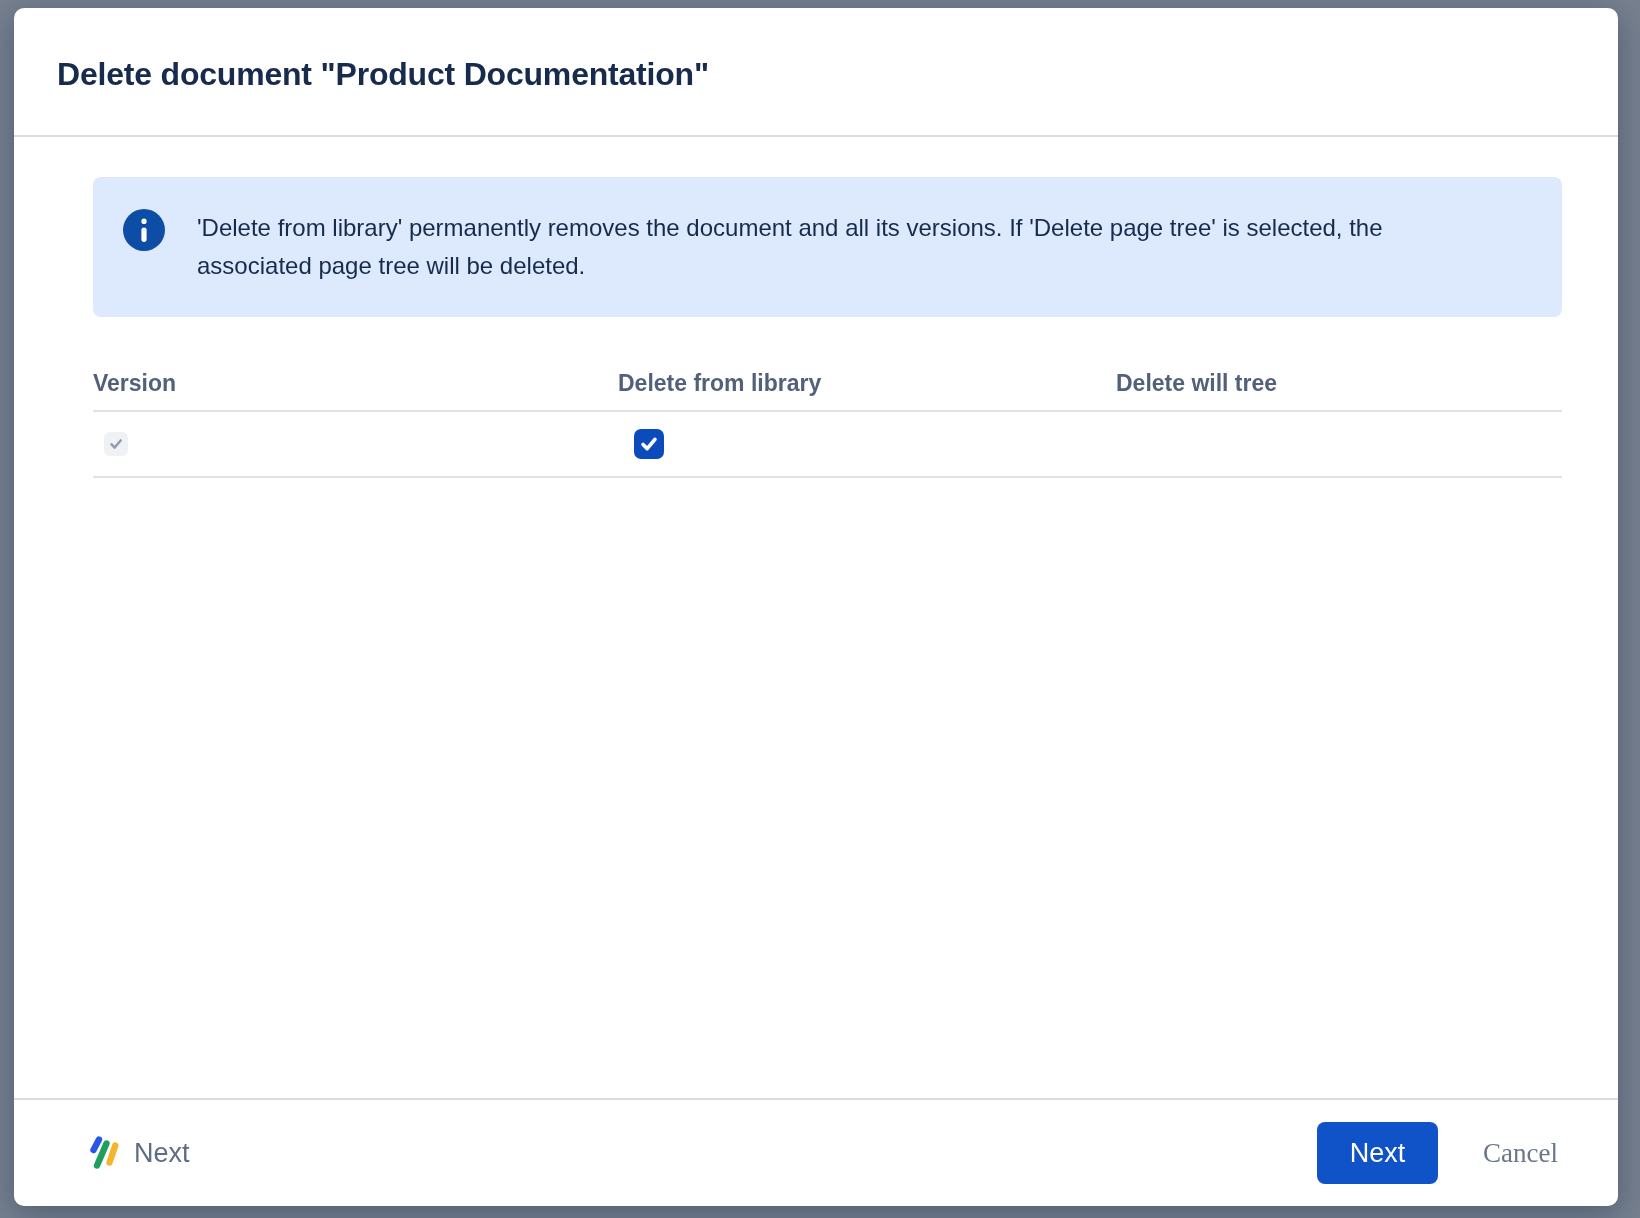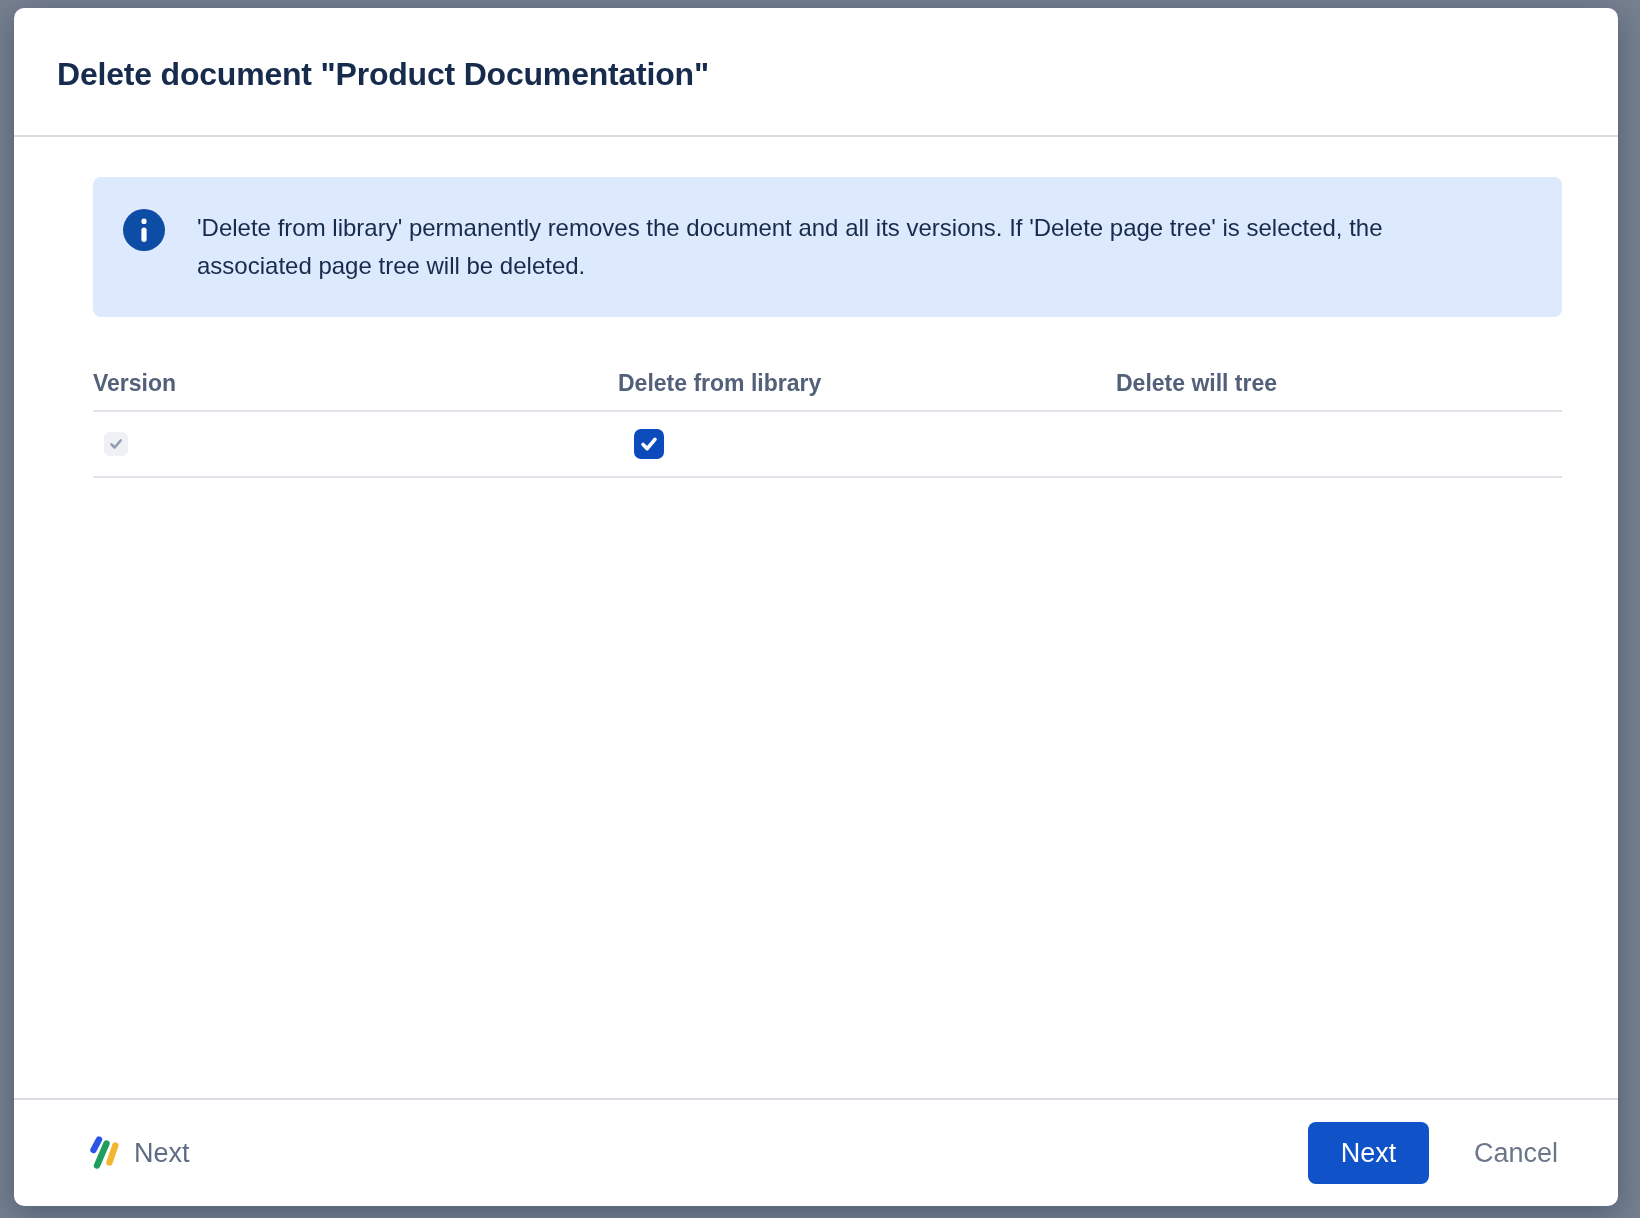--- a/index.html
+++ b/index.html
@@ -135,21 +135,21 @@
     border: none;
     border-radius: 8px;
     font-family: "Liberation Sans", sans-serif;
     font-size: 27px;
     cursor: pointer;
     margin-right: 45px;
   }
   .btn-subtle {
     background: none;
     border: none;
-    font-family: Liberation Sans, sans-serif;
+    font-family: Liberation Serif, serif;
     font-size: 27px;
     color: #6b7688;
     cursor: pointer;
     padding: 0;
   }
 </style>
 </head>
 <body>
 
 <div class="overlay">

